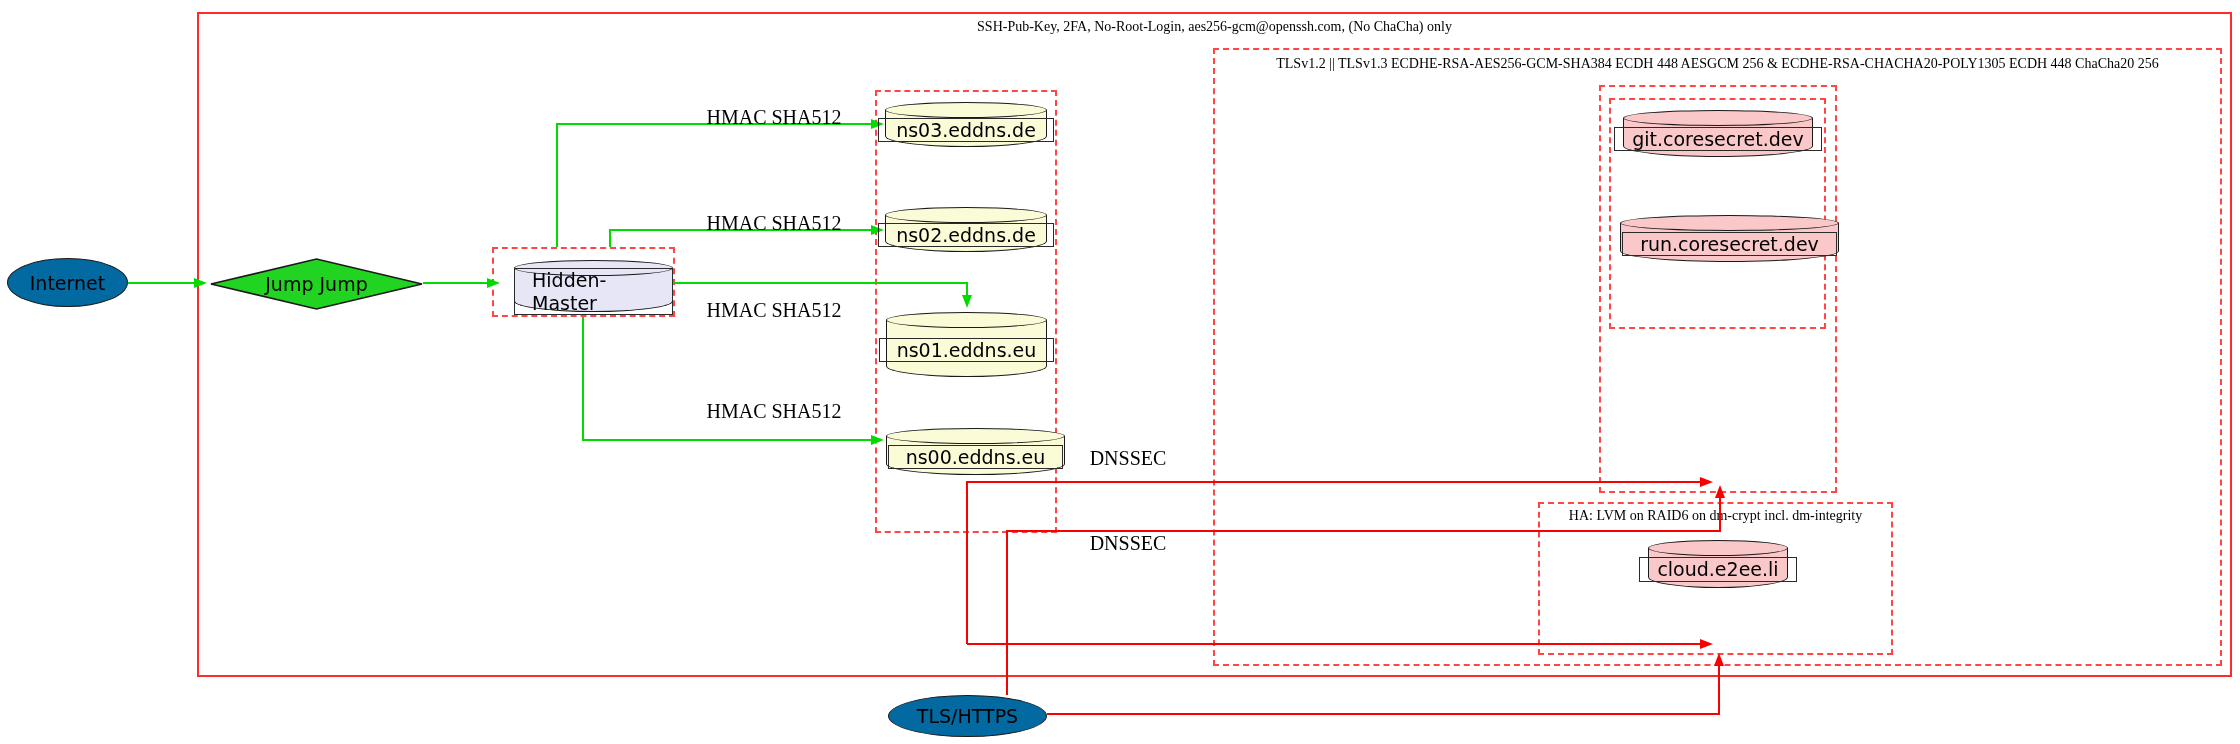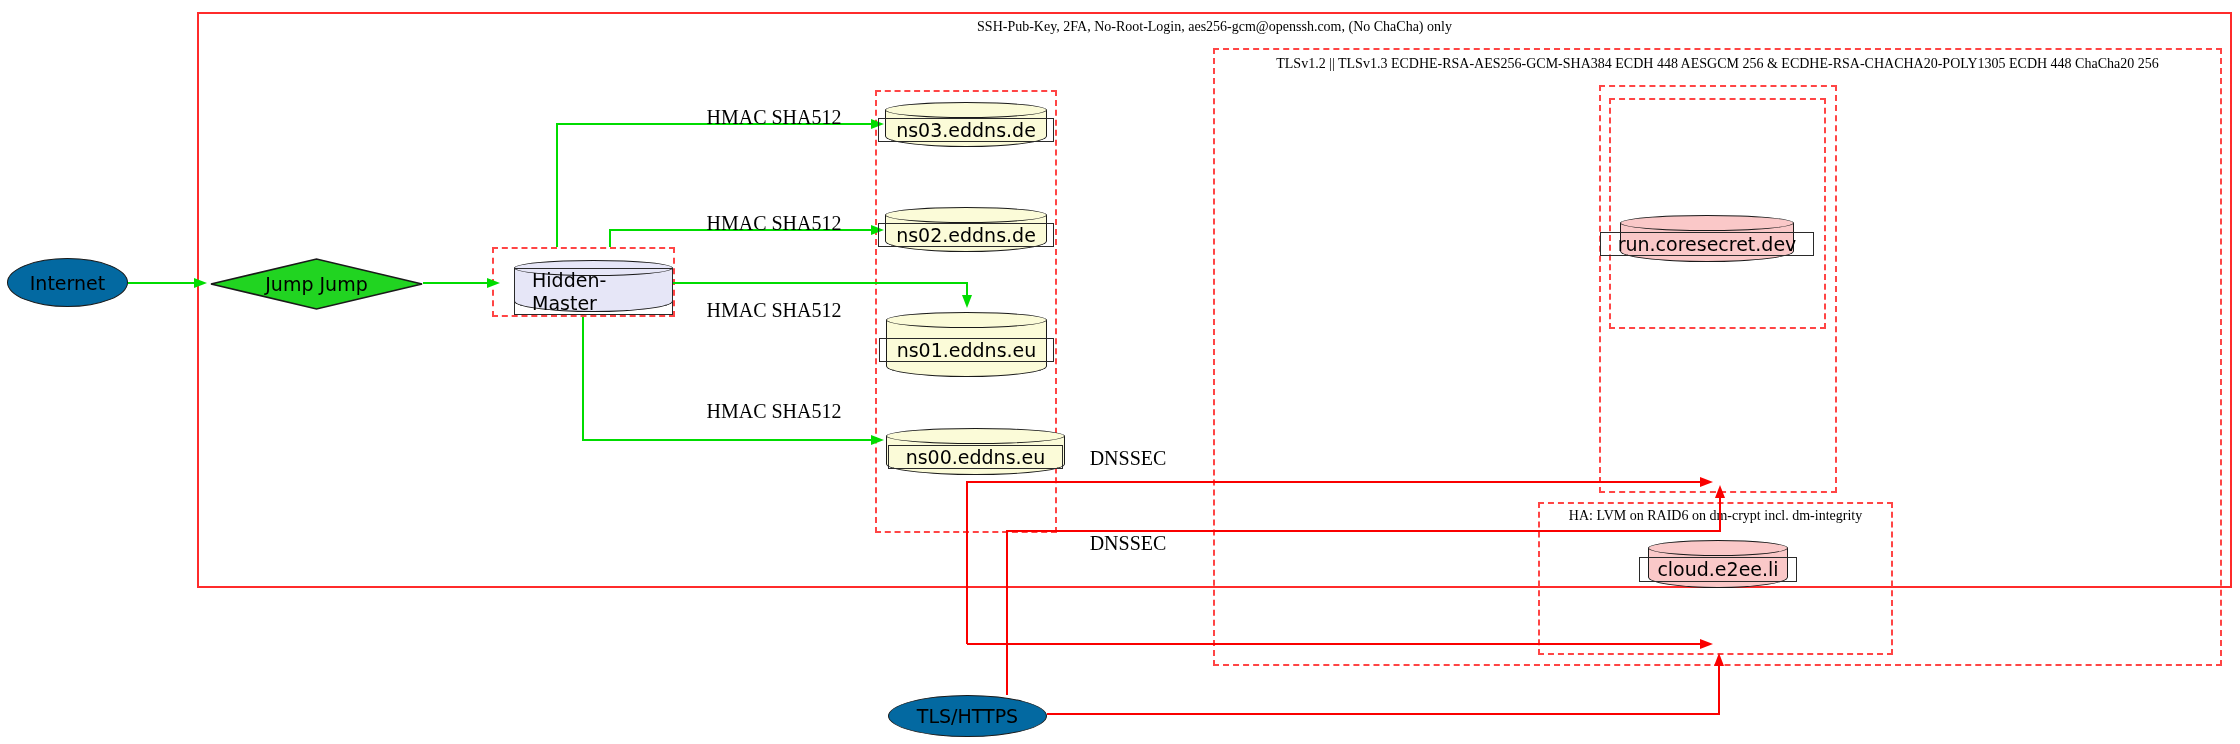--- a/index.html
+++ b/index.html
@@ -31,21 +31,21 @@
   .cyl-label span{border:1px solid #2a2a2a;padding:0 17px;line-height:1.2;background:transparent;}
   
   .elabel{position:absolute;width:160px;text-align:center;z-index:5;
           font-family:"Liberation Serif","DejaVu Serif",serif;font-size:20px;color:#000;}
 </style>
 </head>
 <body>
 
 <div class="canvas">
 
-  <div class="box solid" style="left:197px;top:12px;width:2035px;height:576px;">
+  <div class="box solid" style="left:197px;top:12px;width:2035px;height:665px;">
     <div class="cluster-label" style="top:5px;">SSH-Pub-Key, 2FA, No-Root-Login, aes256-gcm@openssh.com, (No ChaCha) only</div>
   </div>
 
   <div class="box dashed" style="left:1213px;top:48px;width:1009px;height:618px;">
     <div class="cluster-label" style="top:6px;">TLSv1.2 || TLSv1.3 ECDHE-RSA-AES256-GCM-SHA384 ECDH 448 AESGCM 256 &amp; ECDHE-RSA-CHACHA20-POLY1305 ECDH 448 ChaCha20 256</div>
   </div>
 
   <div class="box dashed" style="left:875px;top:90px;width:182px;height:443px;"></div>
 
   <div class="box dashed" style="left:492px;top:247px;width:183px;height:70px;"></div>
@@ -129,22 +129,29 @@
   </div>
 
   <div class="node cyl" style="left:886px;top:428px;width:179px;height:47px;--fill:#fbfbd8;">
     <div class="cyl-top"></div>
     <div class="cyl-body"></div>
     <div class="cyl-label">
         <span>ns00.eddns.eu</span>
       </div>
   </div>
 
+  <div class="node cyl" style="left:1623px;top:110px;width:190px;height:47px;--fill:#fac8c8;">
+    <div class="cyl-top"></div>
+    <div class="cyl-body"></div>
+    <div class="cyl-label">
+        <span>git.coresecret.dev</span>
+      </div>
+  </div>
 
-  <div class="node cyl" style="left:1620px;top:215px;width:174px;height:47px;text-align:center;--fill:#fac8c8;">
+  <div class="node cyl" style="left:1620px;top:215px;width:219px;height:47px;text-align:center;--fill:#fac8c8;">
     <div class="cyl-top"></div>
     <div class="cyl-body"></div>
     <div class="cyl-label">
         <span>run.coresecret.dev</span>
       </div>
   </div>
 
 
   <div class="node cyl" style="left:1648px;top:540px;width:140px;height:48px;--fill:#fac8c8;">
     <div class="cyl-top"></div>

